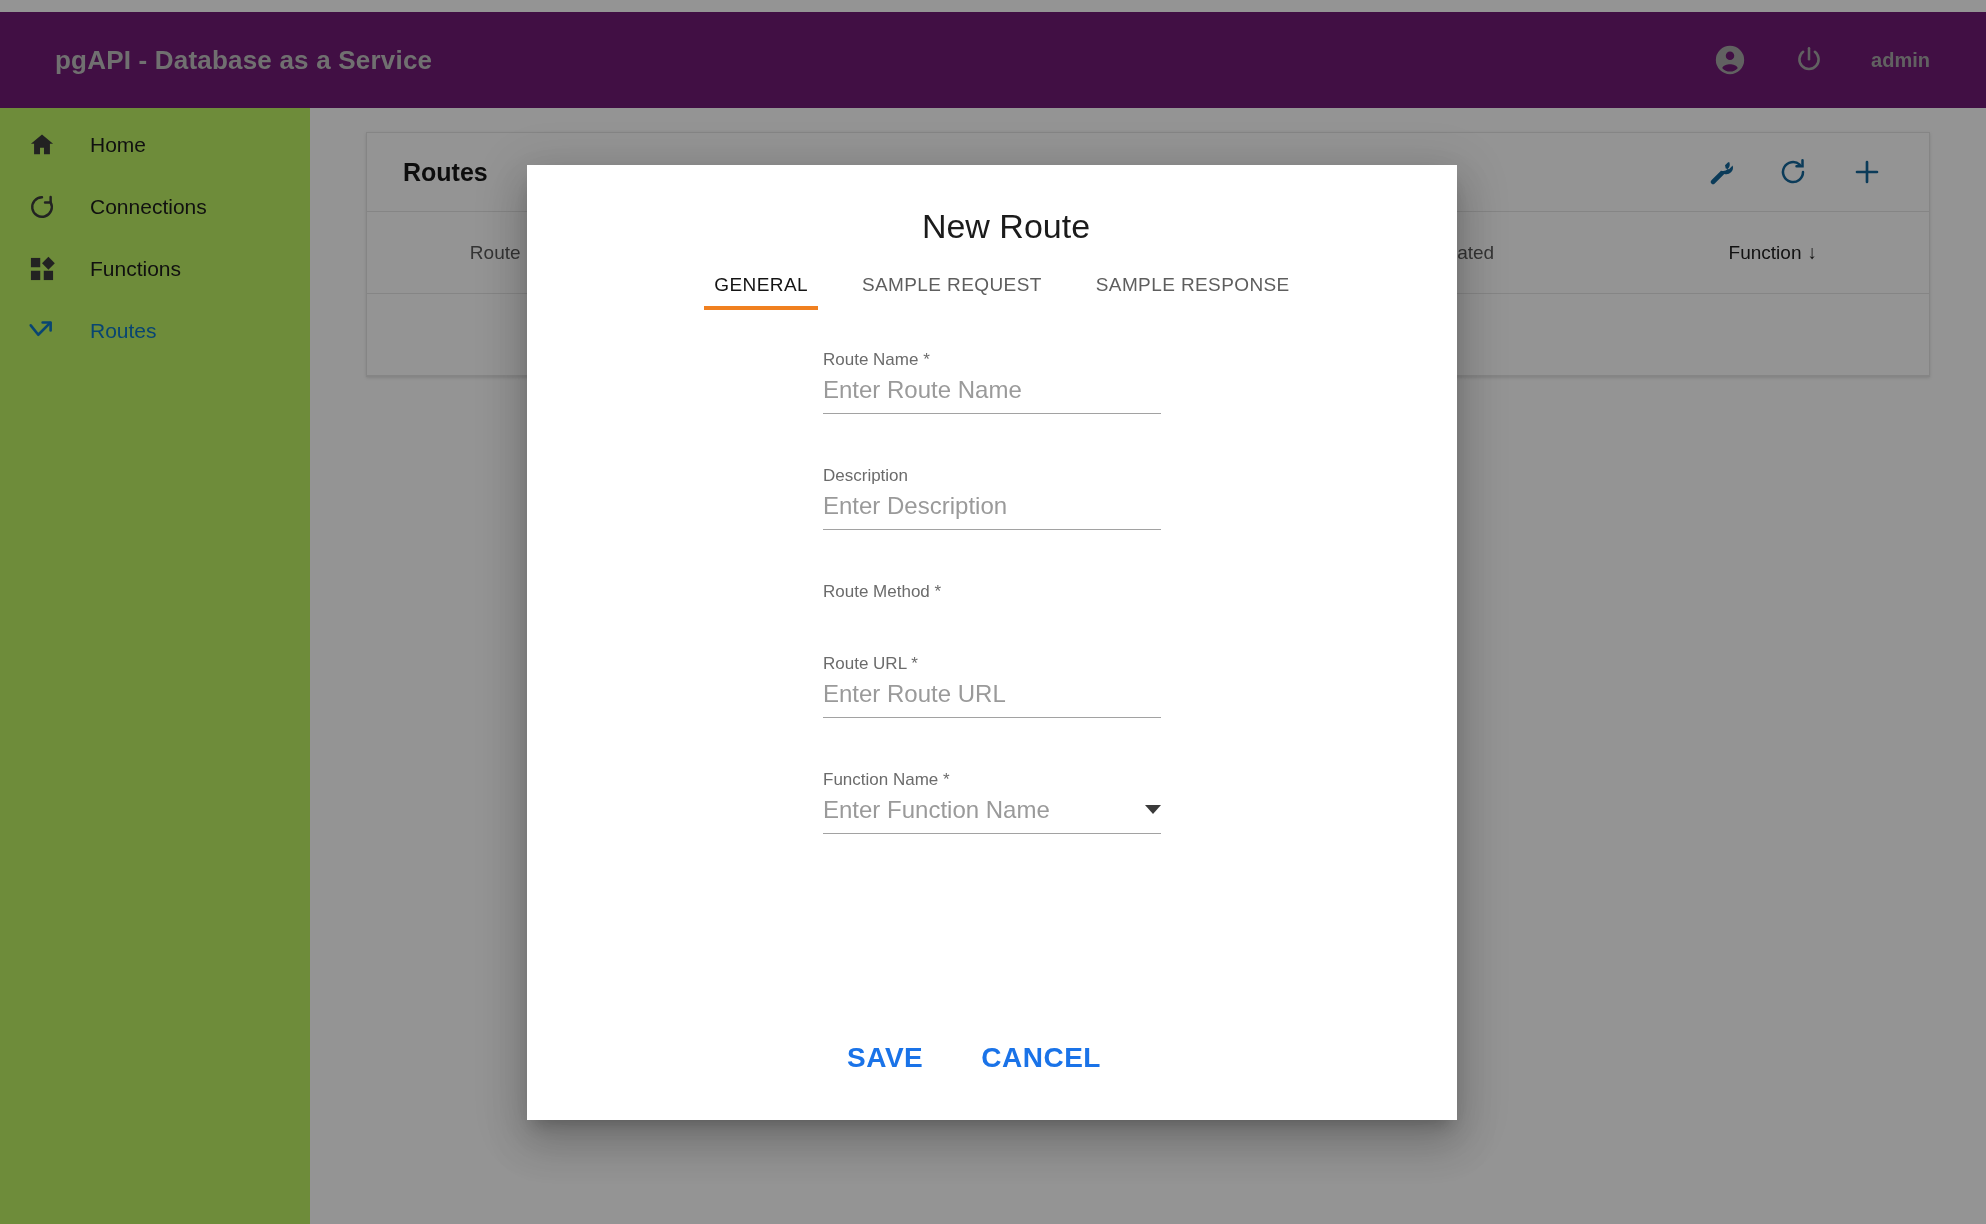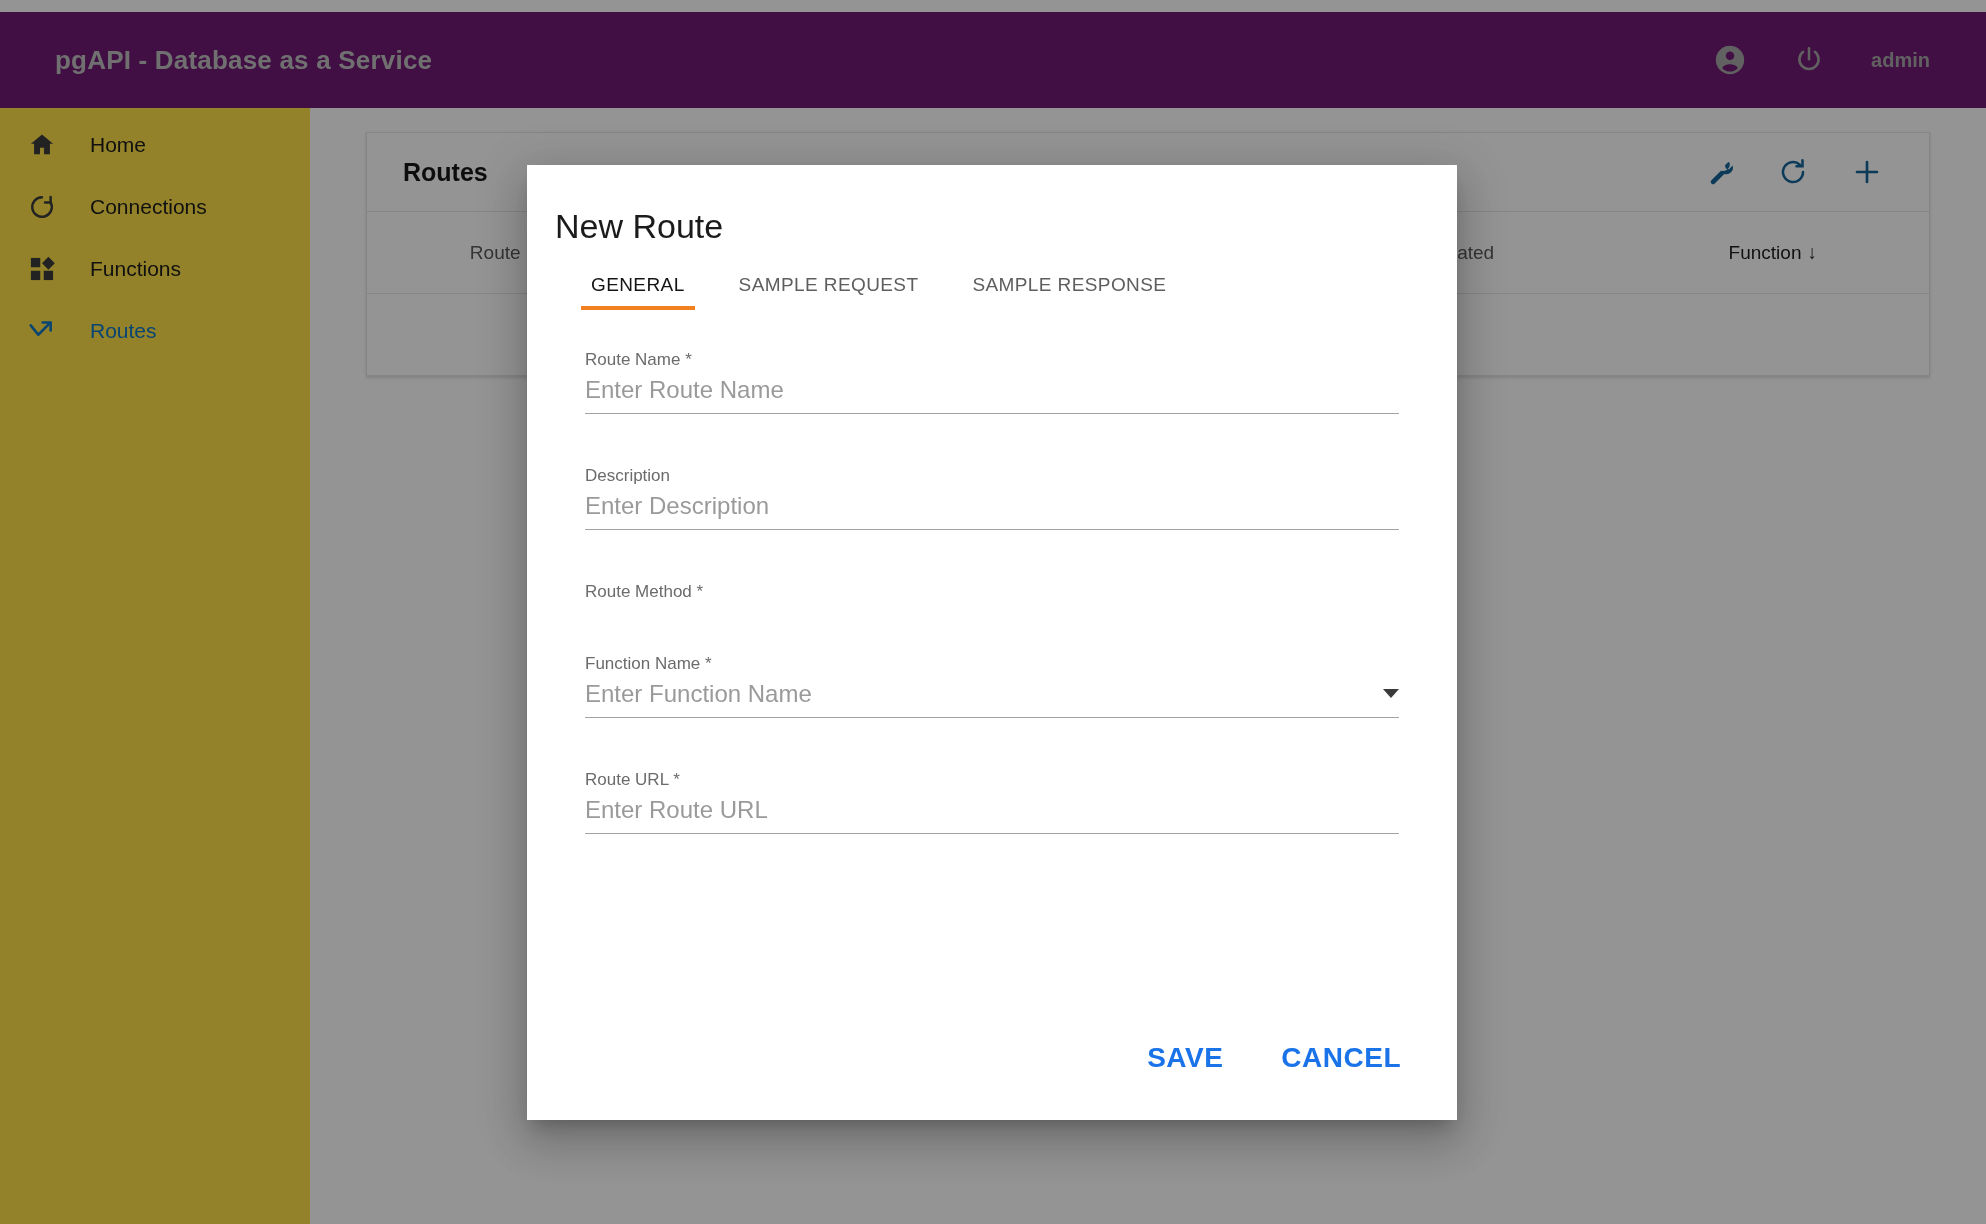--- a/index.html
+++ b/index.html
@@ -56,21 +56,21 @@
     color: #a8a8a8;
     white-space: nowrap;
   }
 
   
   .sidebar {
     position: absolute;
     top: 96px; left: 0;
     width: 310px;
     height: 1128px;
-    background: #fde047;
+    background: #bef264;
     padding-top: 18px;
   }
   .sidebar-item {
     display: flex;
     align-items: center;
     height: 62px;
     padding-left: 20px;
     cursor: pointer;
   }
   .sidebar-icon {
@@ -161,20 +161,21 @@
     top: 165px; left: 527px;
     width: 930px;
     height: 955px;
     background: #ffffff;
     box-shadow: 0 11px 15px -7px rgba(0,0,0,.2),
                 0 24px 38px 3px rgba(0,0,0,.14),
                 0 9px 46px 8px rgba(0,0,0,.12);
     z-index: 6;
     display: flex;
     flex-direction: column;
+    align-items: center;
   }
   .dialog-title {
     font-size: 34px;
     color: #1b1b1b;
     padding: 42px 0 0 28px;
     margin: 0;
     font-weight: normal;
     white-space: nowrap;
   }
 
@@ -410,34 +411,34 @@
         <div class="field-input-row">
           <input class="field-input" type="text" placeholder="Enter Description" style="">
         </div>
       </div>
 
       <div class="field">
         <div class="field-label">Route Method *</div>
       </div>
 
       <div class="field">
+        <div class="field-label">Route URL *</div>
+        <div class="field-input-row">
+          <input class="field-input" type="text" placeholder="Enter Route URL" style="">
+        </div>
+      </div>
+
+      <div class="field">
         <div class="field-label">Function Name *</div>
         <div class="field-input-row">
           <input class="field-input" type="text" placeholder="Enter Function Name" style="">
           <span class="select-caret"></span>
         </div>
       </div>
 
-      <div class="field">
-        <div class="field-label">Route URL *</div>
-        <div class="field-input-row">
-          <input class="field-input" type="text" placeholder="Enter Route URL" style="">
-        </div>
-      </div>
-
     </div>
 
     <div class="dialog-actions">
       <button class="text-button">SAVE</button>
       <button class="text-button">CANCEL</button>
     </div>
 
   </div>
 
 </div>

